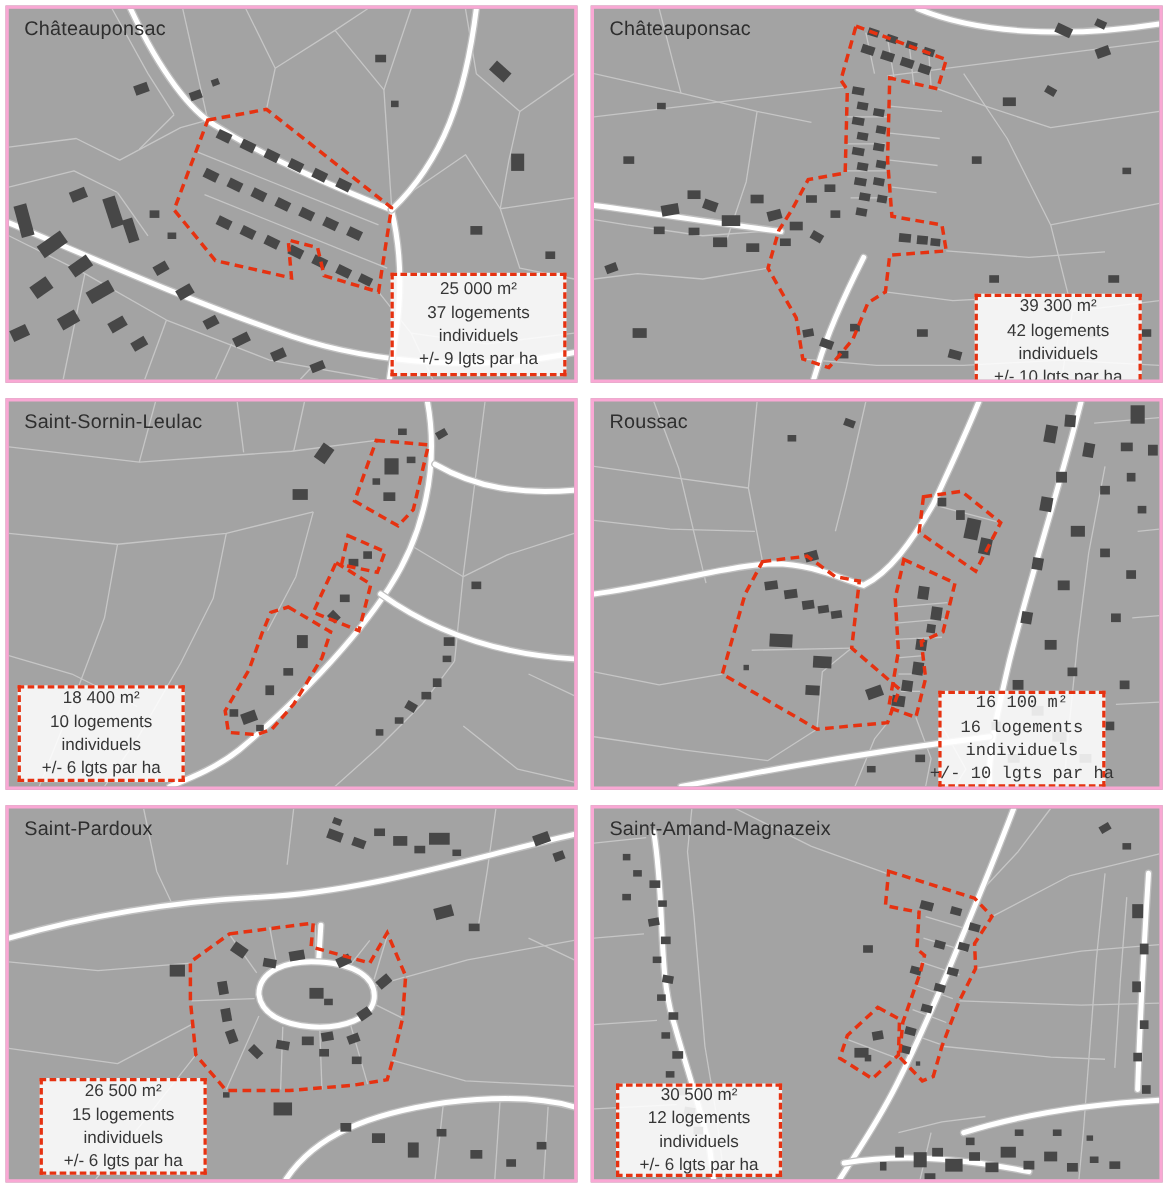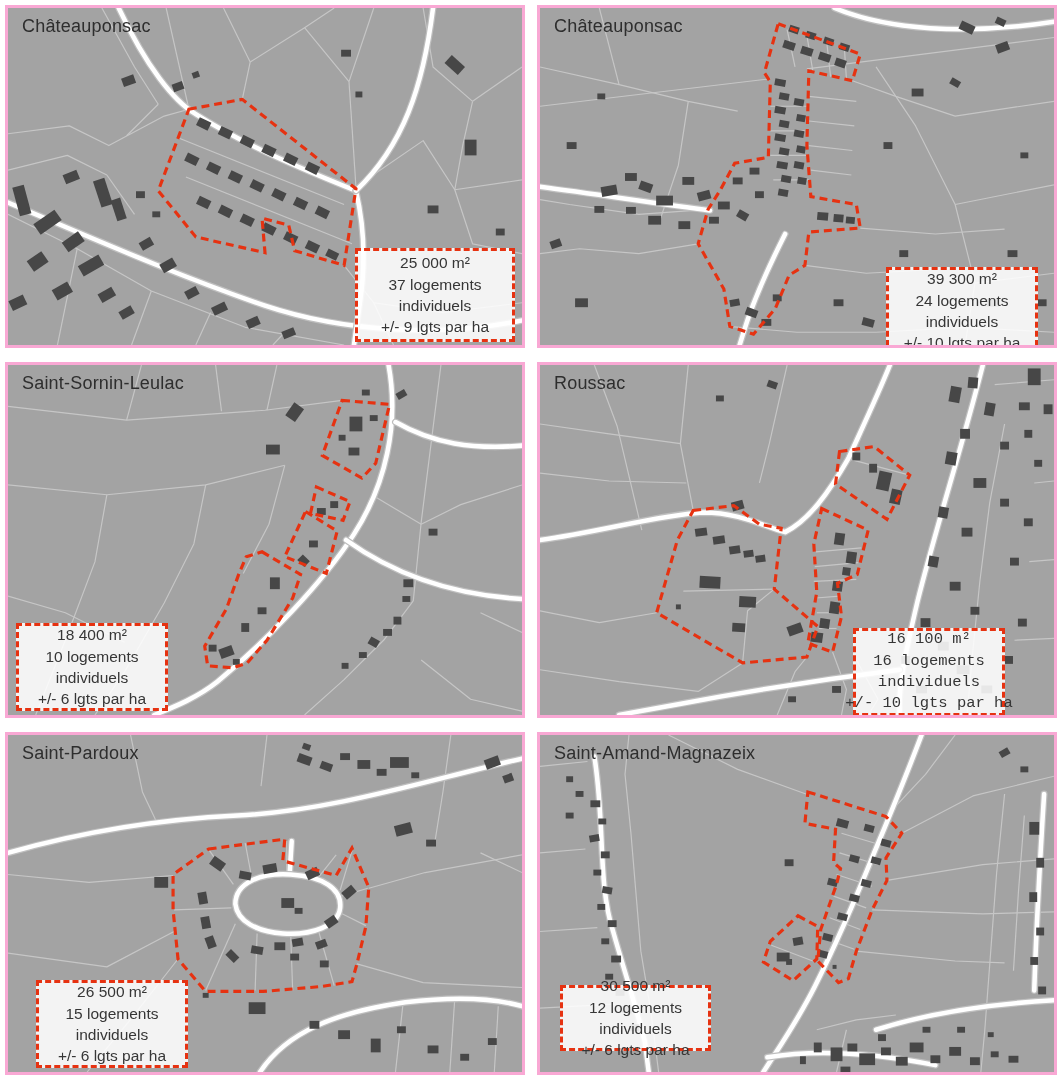--- a/index.html
+++ b/index.html
@@ -226,21 +226,21 @@
           <rect x="503.5" y="296.5" width="9" height="7" fill="#474747" transform="rotate(0 508 300)"></rect>
           <rect x="363.5" y="246.5" width="9" height="7" fill="#474747" transform="rotate(0 368 250)"></rect>
         </g>
         <g>
           <path d="M241,16 L324,47 316,74 272,64 270,140 274,192 320,200 324,224 272,228 268,262 252,272 238,306 216,332 192,324 186,286 160,240 170,205 182,186 197,158 231,152 233,75 227,66 Z" fill="none" stroke="#e63211" stroke-width="3.2" stroke-dasharray="8 5" stroke-linejoin="miter"></path>
         </g>
       </svg>
     <h2 class="panel-title">Châteauponsac</h2>
     <div class="stat-box" style="left:346px;top:243px;width:152px;height:88px;margin-top:16px;">
       <div class="stat-line">39 300 m²</div>
-      <div class="stat-line">24 logements</div>
+      <div class="stat-line">42 logements</div>
       <div class="stat-line">individuels</div>
       <div class="stat-line">+/- 10 lgts par ha</div>
     </div>
   </section>
 
   <section class="panel">
     <svg class="map" preserveAspectRatio="none" viewBox="0 0 520 356">
         <g>
           <path d="M0,42 L120,56 260,46 338,36" fill="none" stroke="#c6c6c6" stroke-width="1.2" stroke-linejoin="round"></path>
           <path d="M135,0 L120,56" fill="none" stroke="#c6c6c6" stroke-width="1.2" stroke-linejoin="round"></path>
@@ -608,21 +608,21 @@
           <rect x="504" y="256" width="8" height="8" fill="#474747" transform="rotate(0 508 260)"></rect>
           <rect x="465" y="14.5" width="10" height="7" fill="#474747" transform="rotate(-30 470 18)"></rect>
           <rect x="486" y="32" width="8" height="6" fill="#474747" transform="rotate(0 490 35)"></rect>
         </g>
         <g>
           <path d="M271,58 L350,83 366,100 350,125 351,148 336,178 320,220 312,248 302,252 281,230 284,198 300,152 304,136 297,130 299,96 268,90 Z" fill="none" stroke="#e63211" stroke-width="3.2" stroke-dasharray="8 5" stroke-linejoin="miter"></path>
           <path d="M261,184 L281,195 280,228 256,250 226,231 233,210 Z" fill="none" stroke="#e63211" stroke-width="3.2" stroke-dasharray="8 5" stroke-linejoin="miter"></path>
         </g>
       </svg>
     <h2 class="panel-title">Saint-Amand-Magnazeix</h2>
-    <div class="stat-box" style="left:20px;top:250px;width:151px;height:66px;">
+    <div class="stat-box" style="left:20px;top:250px;width:151px;height:85px;">
       <div class="stat-line">30 500 m²</div>
       <div class="stat-line">12 logements</div>
       <div class="stat-line">individuels</div>
       <div class="stat-line">+/- 6 lgts par ha</div>
     </div>
   </section>
 
 </div>
 
 </body></html>

